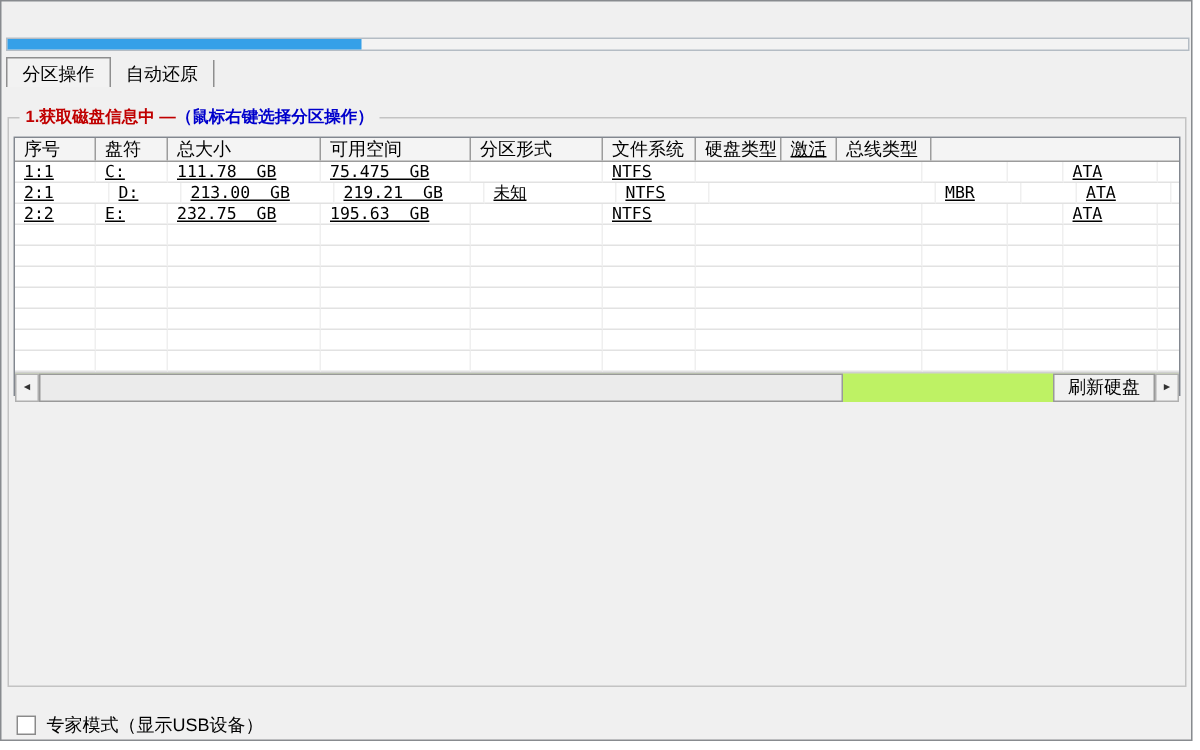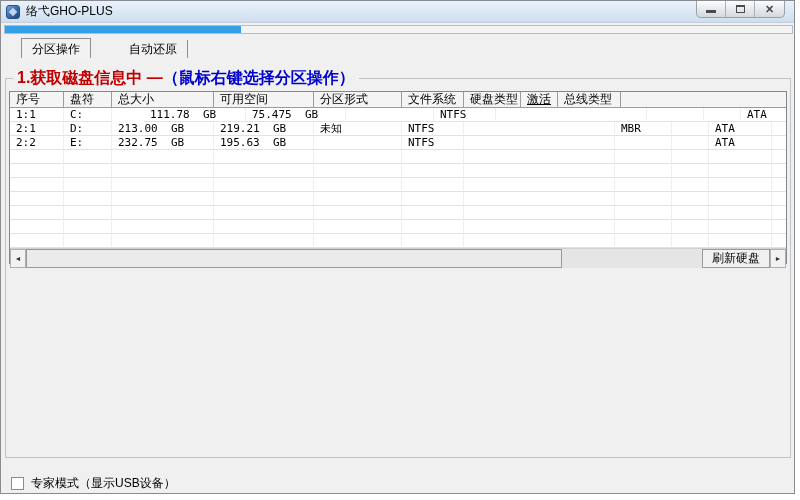--- a/index.html
+++ b/index.html
@@ -27,49 +27,49 @@
   .glyph-min { width: 10px; height: 3px; background: #4a4a4a; margin-top: 5px; }
   .glyph-max { width: 9px; height: 8px; border: 1px solid #4a4a4a; border-top: 2px solid #4a4a4a; }
   .glyph-close { font-size: 11px; font-weight: bold; color: #4a4a4a; line-height: 1; }
 
   
   .progress { position: absolute; left: 3px; top: 24px; width: 789px; height: 9px;
     border: 1px solid #b4bcc4; background: #f3f3f3; }
   .progress-fill { height: 100%; width: 30%; }
 
   
-  .tabs { position: absolute; left: 20px; top: 37px; height: 20px; display: flex; align-items: flex-end; gap: 28px; }
+  .tabs { position: absolute; left: 3px; top: 37px; height: 20px; display: flex; align-items: flex-end; }
   .tab { padding: 0 10px; height: 18px; line-height: 18px; font-size: 12px; color: #000;
     border-right: 1px solid #8e8e8e; white-space: nowrap; }
   .tab.selected { height: 20px; line-height: 20px; background: #f2f2f2;
     border: 1px solid #8e8e8e; border-bottom: none; }
 
   
   .groupbox { position: absolute; left: 4px; top: 77px; width: 786px; height: 380px;
     border: 1px solid #c3c3c3; }
   .group-label { position: absolute; top: -8px; left: 7px; background: #f0f0f0;
-    padding: 0 4px; font-size: 16px; font-weight: bold; white-space: pre; line-height: 14px; text-align: right; }
+    padding: 0 4px; font-size: 11px; font-weight: bold; white-space: pre; line-height: 14px; text-align: right; }
 
   
   .listview { position: absolute; left: 8px; top: 90px; width: 778px; height: 173px;
     border: 1px solid #82878f; background: #ffffff; display: flex; flex-direction: column; }
   .lv-header { height: 16px; display: flex; background: #f4f4f4;
     border-bottom: 1px solid #9c9c9c; flex: 0 0 auto; }
   .lv-hcell { height: 100%; font-size: 12px; line-height: 15px; padding-left: 6px;
     border-right: 1px solid #9c9c9c; white-space: nowrap; overflow: hidden; flex: 0 0 auto; }
   .lv-hcell.filler { flex: 1 1 auto; border-right: none; }
   .lv-body { flex: 0 0 auto; height: 140px; overflow: hidden; }
-  .lv-row { display: flex; height: 14px; }
+  .lv-row { display: flex; height: 14px; text-decoration: underline; }
   .lv-cell { height: 100%; font-family: "DejaVu Sans Mono", monospace; font-size: 11px;
     line-height: 13px; padding-left: 6px; white-space: pre; overflow: hidden;
     border-right: 1px solid #efefef; border-bottom: 1px solid #e2e2e2; flex: 0 0 auto; color: #000; }
   .lv-cell.filler { flex: 1 1 auto; border-right: none; }
 
   
-  .lv-hscroll { flex: 1 1 auto; display: flex; align-items: stretch; background: #e5e5e5;
+  .lv-hscroll { flex: 1 1 auto; display: flex; align-items: stretch; background: #bef264;
     border-top: 1px solid #d0d0d0; }
   .sb-btn { width: 16px; background: #f2f2f2; border: 1px solid #b0b0b0;
     display: flex; align-items: center; justify-content: center;
     font-size: 7px; color: #333; flex: 0 0 auto; }
   .sb-thumb { width: 536px; background: #ebebeb; border: 1px solid #999999; flex: 0 0 auto; }
   .sb-gap { flex: 1 1 auto; }
   .refresh-btn { width: 68px; background: #f1f1f1; border: 1px solid #9a9a9a;
     font-size: 12px; color: #000; display: flex; align-items: center; justify-content: center;
     white-space: nowrap; flex: 0 0 auto; }
 
@@ -77,35 +77,20 @@
   .footer-row { position: absolute; left: 10px; top: 475px; height: 15px;
     display: flex; align-items: center; }
   .checkbox { width: 13px; height: 13px; background: #ffffff; border: 1px solid #8a8a8a; }
   .checkbox-label { font-size: 12px; color: #000; margin-left: 7px; white-space: pre; }
 </style>
 </head>
 <body>
 
 <div class="window">
 
-  <div class="titlebar">
-    <div class="app-icon"></div>
-    <div class="title-text">络弋GHO-PLUS</div>
-    <div class="winbtns">
-      <div class="winbtn">
-        <div class="glyph-min"></div>
-      </div>
-      <div class="winbtn">
-        <div class="glyph-max"></div>
-      </div>
-      <div class="winbtn">
-        <div class="glyph-close">✕</div>
-      </div>
-    </div>
-  </div>
 
   <div class="progress">
     <div class="progress-fill" style="width: 30%; background: rgb(53, 160, 232);"></div>
   </div>
 
   <div class="tabs">
     <div class="tab selected">分区操作</div>
     <div class="tab">自动还原</div>
   </div>
 
@@ -123,32 +108,32 @@
         <div class="lv-hcell" style="width: 62px;">文件系统</div>
         <div class="lv-hcell" style="width: 57px;">硬盘类型</div>
         <div class="lv-hcell" style="width: 37px; text-decoration: underline;">激活</div>
         <div class="lv-hcell" style="width: 63px;">总线类型</div>
         <div class="lv-hcell filler"></div>
       </div>
     <div class="lv-body">
         <div class="lv-row">
           <div class="lv-cell" style="width: 54px;">1:1</div>
           <div class="lv-cell" style="width: 48px;">C:</div>
-          <div class="lv-cell" style="width: 102px; margin-left: 32px;">111.78  GB</div>
+          <div class="lv-cell" style="width: 102px;">111.78  GB</div>
           <div class="lv-cell" style="width: 100px;">75.475  GB</div>
           <div class="lv-cell" style="width: 88px;"></div>
           <div class="lv-cell" style="width: 62px;">NTFS</div>
           <div class="lv-cell" style="width: 151px;"></div>
           <div class="lv-cell" style="width: 57px;"></div>
           <div class="lv-cell" style="width: 37px;"></div>
           <div class="lv-cell" style="width: 63px;">ATA</div>
           <div class="lv-cell filler"></div>
         </div>
         <div class="lv-row">
-          <div class="lv-cell" style="width: 54px;">2:1</div>
+          <div class="lv-cell" style="width: 63px;">2:1</div>
           <div class="lv-cell" style="width: 48px;">D:</div>
           <div class="lv-cell" style="width: 102px;">213.00  GB</div>
           <div class="lv-cell" style="width: 100px;">219.21  GB</div>
           <div class="lv-cell" style="width: 88px;">未知</div>
           <div class="lv-cell" style="width: 62px;">NTFS</div>
           <div class="lv-cell" style="width: 151px;"></div>
           <div class="lv-cell" style="width: 57px;">MBR</div>
           <div class="lv-cell" style="width: 37px;"></div>
           <div class="lv-cell" style="width: 63px;">ATA</div>
           <div class="lv-cell filler"></div>

